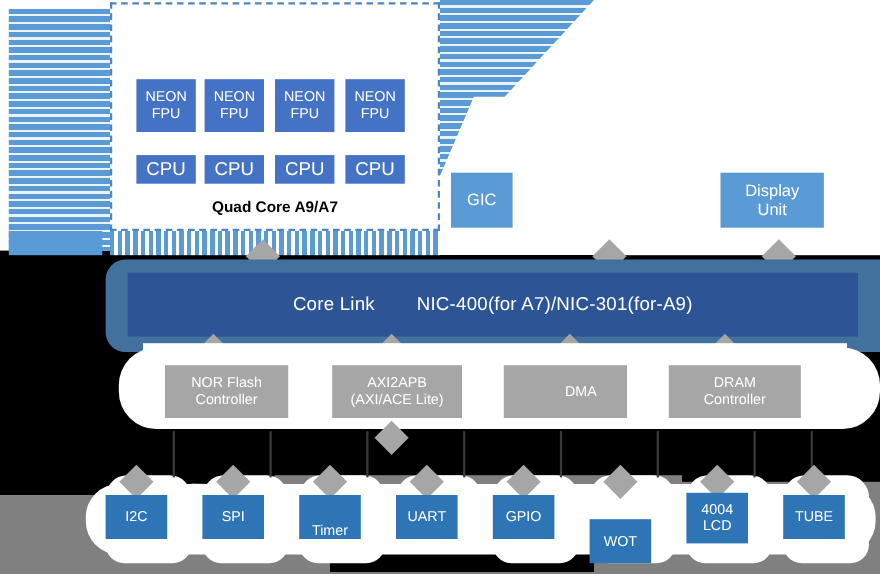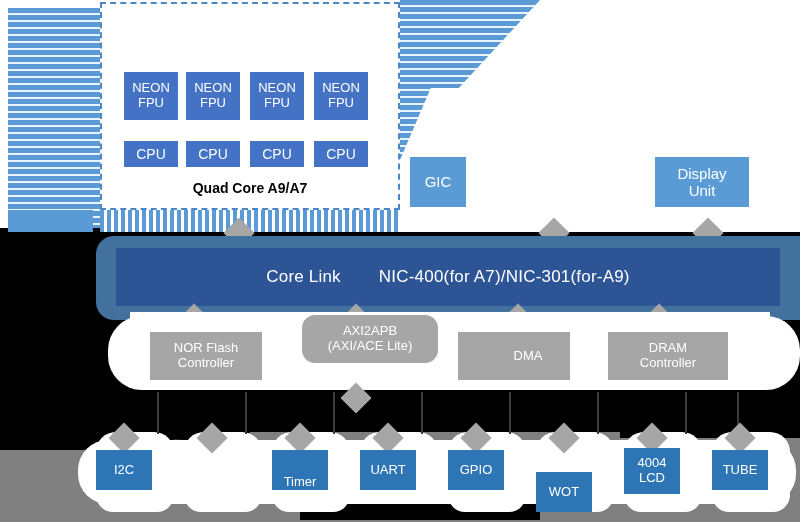--- a/index.html
+++ b/index.html
@@ -132,21 +132,21 @@
     line-height:1.15;
     box-sizing:border-box;
   }
   .box-dark-blue{background:#4472c4;}
   .box-light-blue{background:#5b9bd5;}
   .box-mid-blue{background:#2e75b6;}
   .box-gray{background:#a6a6a6;}
 
   #core-sight{left:124px;top:22px;width:254px;height:36px;font-size:17px;}
   .neon{width:54px;height:48px;font-size:13px;}
-  .cpu{width:54px;height:26px;font-size:14px;}
+  .cpu{width:54px;height:26px;font-size:17px;}
 
   #quad-label{
     position:absolute;left:100px;top:180px;width:300px;
     text-align:center;color:#000000;font-size:14px;font-weight:bold;
   }
 
   .toprow{height:50px;font-size:15px;}
 
   .ctrl{height:48px;font-size:13px;}
 
@@ -252,21 +252,21 @@
 
   <div class="layer" id="mid-white-b"></div>
   <div class="layer" id="mid-white"></div>
 
   <div class="box box-gray ctrl" style="left:150px;top:332px;width:112px;">
     <span>
       <span>NOR Flash</span><br>
       <span>Controller</span>
     </span>
   </div>
-  <div class="box box-gray ctrl" style="left:302px;top:315px;width:136px;border-radius:13px;">
+  <div class="box box-gray ctrl" style="left:302px;top:332px;width:118px;">
     <span>
       <span>AXI2APB</span><br>
       <span>(AXI/ACE Lite)</span>
     </span>
   </div>
   <div class="box box-gray ctrl" style="left:458px;top:332px;width:112px;padding-left:28px;">
     <span>
       <span>DMA</span>
     </span>
   </div>
@@ -312,20 +312,23 @@
   <div class="diamond" style="left:289px;top:427px;"></div>
   <div class="diamond" style="left:377px;top:427px;"></div>
   <div class="diamond" style="left:465px;top:427px;"></div>
   <div class="diamond" style="left:553px;top:427px;"></div>
   <div class="diamond" style="left:641px;top:427px;"></div>
   <div class="diamond" style="left:729px;top:427px;"></div>
 
   <div class="box box-mid-blue periph" style="left:96px;top:450px;">
     <span><span>I2C</span></span>
   </div>
+  <div class="box box-mid-blue periph" style="left:184px;top:450px;">
+    <span><span>SPI</span></span>
+  </div>
   <div class="box box-mid-blue periph" style="left:272px;top:450px;align-items:flex-end;">
     <span><span>Timer</span></span>
   </div>
   <div class="box box-mid-blue periph" style="left:360px;top:450px;">
     <span><span>UART</span></span>
   </div>
   <div class="box box-mid-blue periph" style="left:448px;top:450px;">
     <span><span>GPIO</span></span>
   </div>
   <div class="box box-mid-blue periph" style="left:536px;top:472px;">

